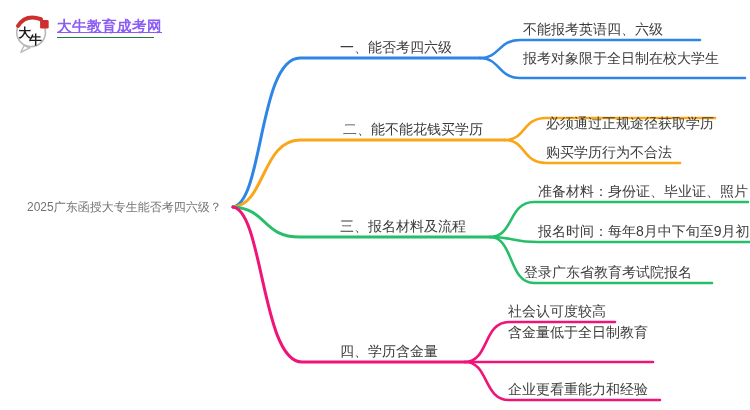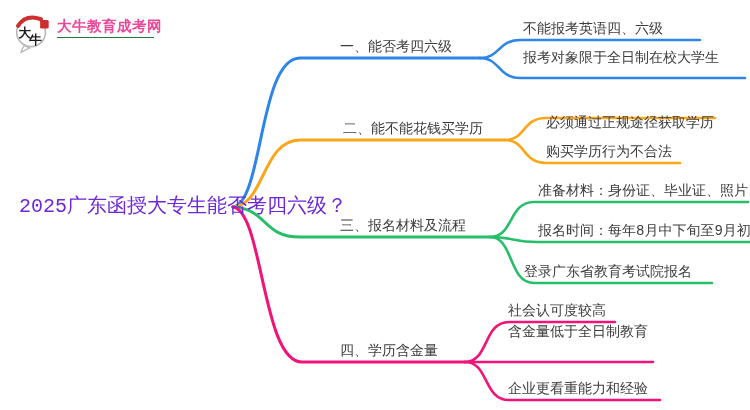--- a/index.html
+++ b/index.html
@@ -5,31 +5,30 @@
   html,body{margin:0;padding:0;}
   body{
     width:750px;height:410px;position:relative;overflow:hidden;
     background:#ffffff;
     font-family:"Liberation Sans","DejaVu Sans",sans-serif;
   }
   
   .logo{position:absolute;left:14px;top:14px;display:flex;align-items:flex-start;gap:7px;}
   .logo-icon{width:36px;height:40px;flex:0 0 auto;}
   .logo-text{display:flex;flex-direction:column;padding-top:4px;}
-  .logo-title{font-size:14.5px;font-weight:bold;color:#ec4899;letter-spacing:.5px;line-height:17px;}
+  .logo-title{font-size:14.5px;font-weight:bold;color:#8b5cf6;letter-spacing:.5px;line-height:17px;text-decoration:underline;}
   .logo-divider{width:97px;height:1px;background:#1e7b3b;margin:2px 0 1px 0;}
   .logo-subtitle{font-size:11px;font-weight:bold;color:#1e7b3b;letter-spacing:.2px;line-height:13px;}
   
   .canvas{position:absolute;left:0;top:0;width:750px;height:410px;}
   .node{
     position:absolute;font-size:14px;color:#3c3c3c;line-height:20px;
     white-space:nowrap;
-    font-family:Liberation Mono, monospace;
   }
-  .root{left:19px;top:197px;font-size:20px;color:#6d28d9;}
+  .root{left:27px;top:197px;font-size:12px;color:#737373;}
   
   .b1l{left:340px;top:37px;}
   .b2l{left:343px;top:119px;}
   .b3l{left:340px;top:216px;}
   .b4l{left:340px;top:341px;text-align:right;}
   
   .b1c0{left:523px;top:19px;}
   .b1c1{left:523px;top:48px;}
   .b2c0{left:546px;top:113px;}
   .b2c1{left:546px;top:142px;}

